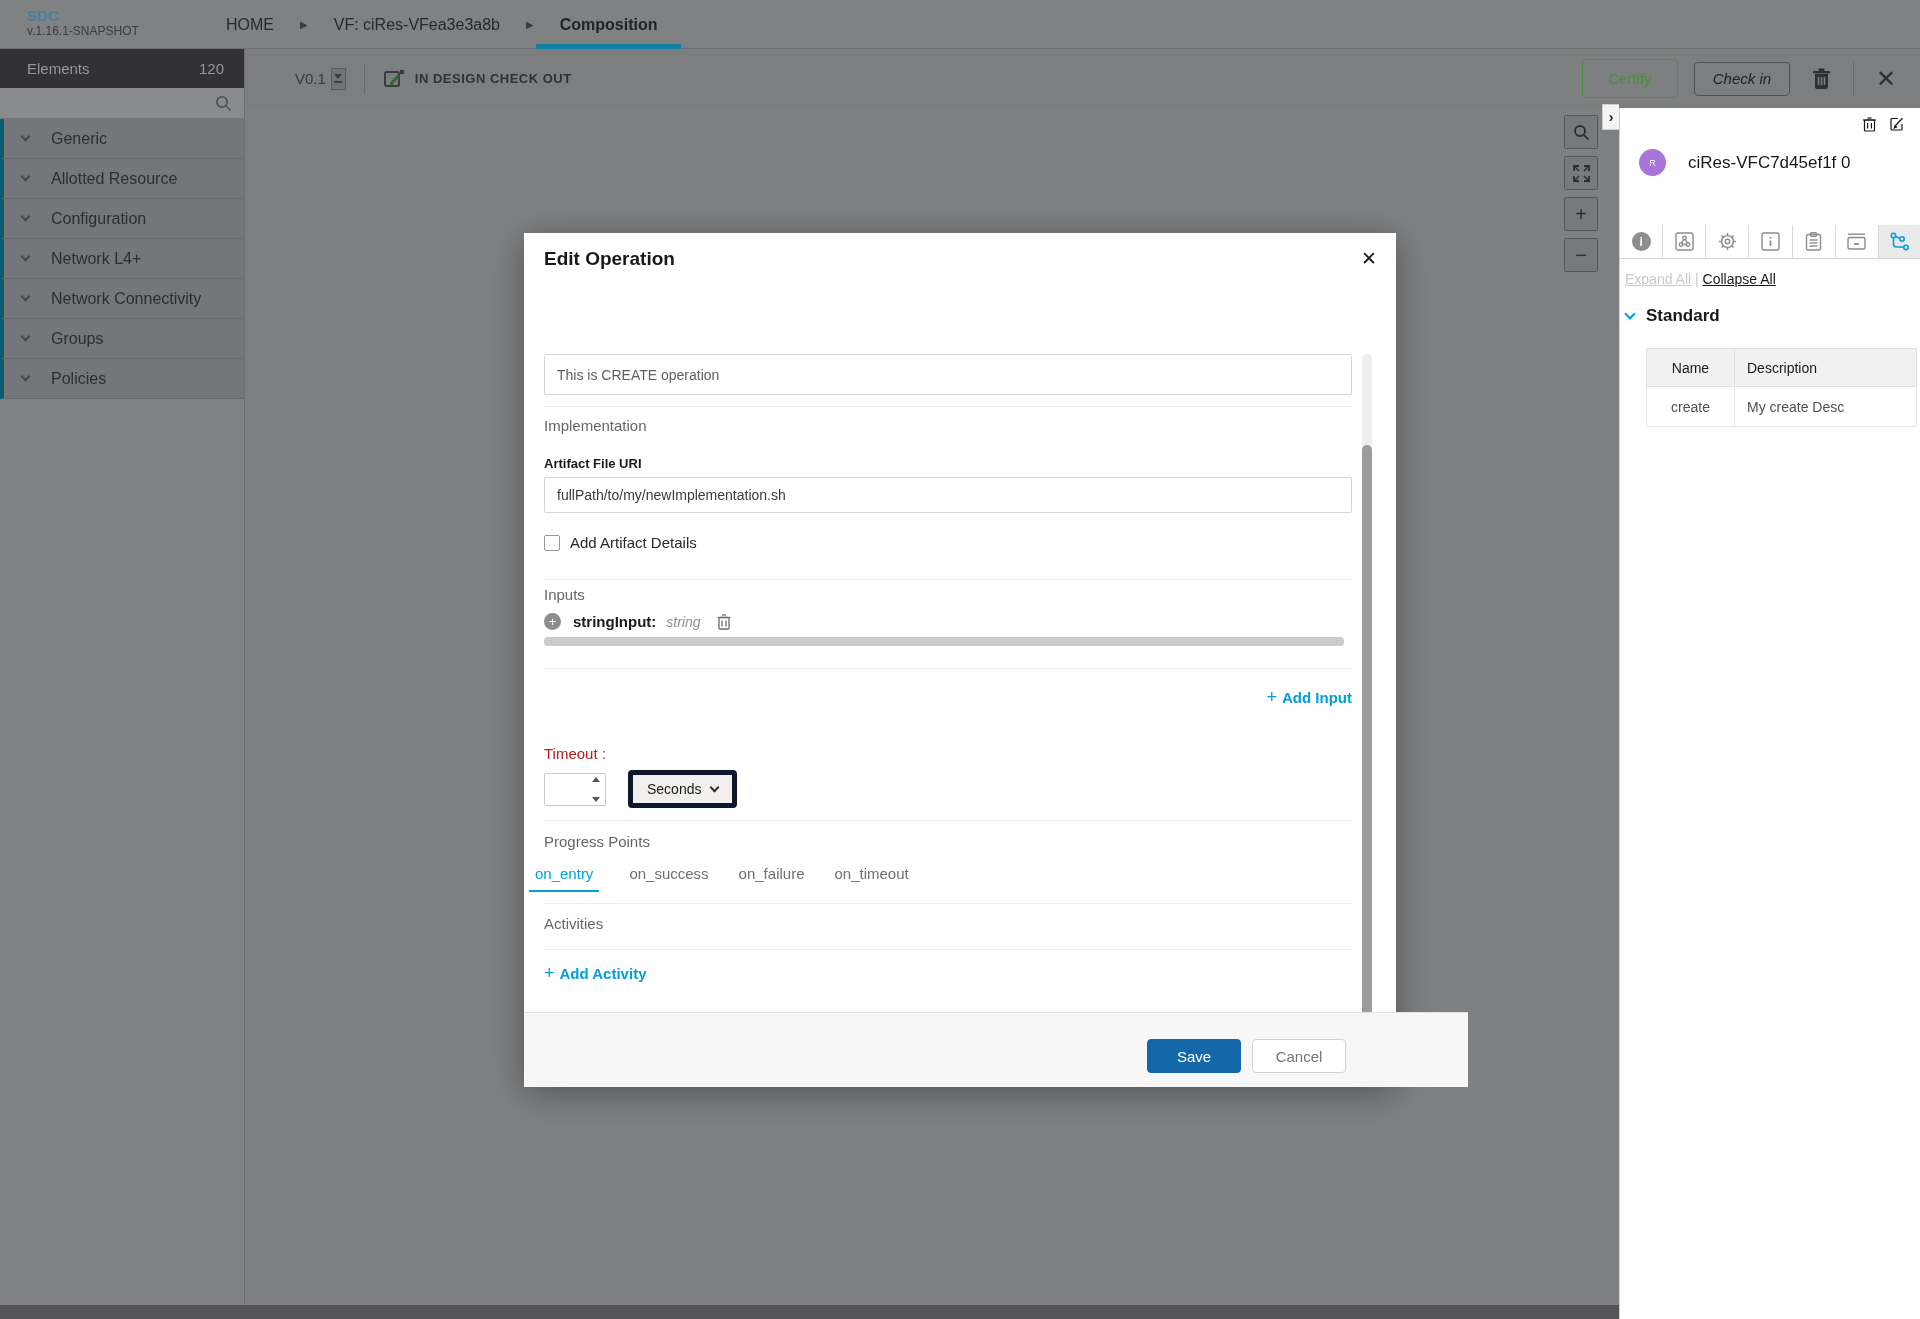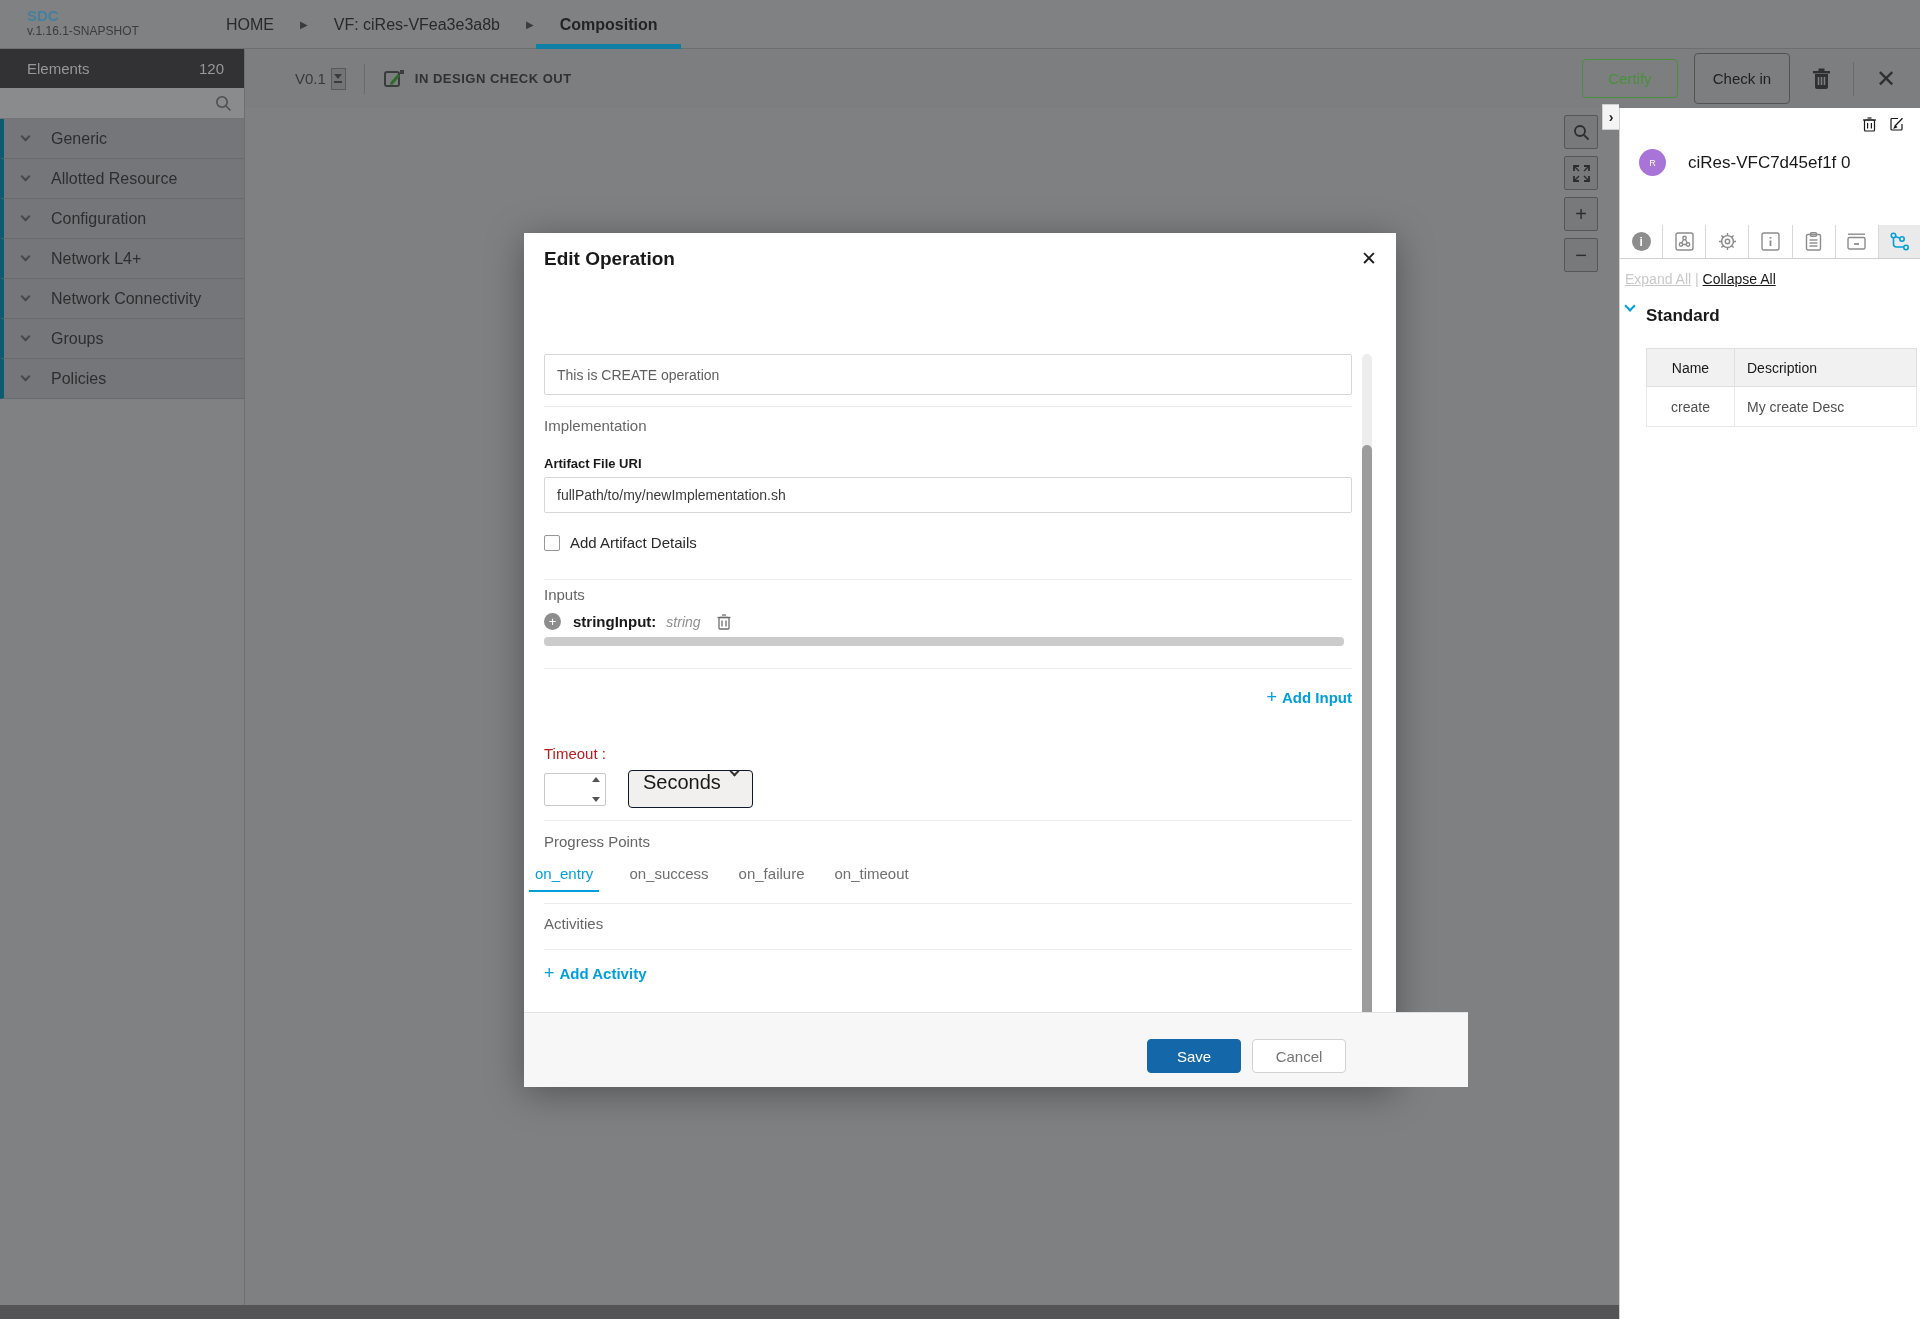--- a/index.html
+++ b/index.html
@@ -23,21 +23,21 @@
   .tb-left { position:absolute; left:50px; top:0; height:59px; display:flex; align-items:center; }
   .tb-version { font-size:15px; color:#38393b; }
   .version-dd { width:15px; height:22px; margin-left:5px; border:1px solid #58595b; background:#737477; display:flex; flex-direction:column; align-items:center; justify-content:center; }
   .version-dd .caret { width:0; height:0; border-left:4px solid transparent; border-right:4px solid transparent; border-top:5px solid #3a3b3d; }
   .version-dd .bar { width:8px; height:2px; background:#3a3b3d; margin-top:2px; }
   .tb-div { width:1px; height:30px; background:#68696b; margin:0 18px; }
   .state-icon { margin-right:10px; display:inline-flex; }
   .tb-state { font-size:13px; font-weight:bold; letter-spacing:.5px; color:#303134; }
   .tb-right { position:absolute; right:24px; top:0; height:59px; display:flex; align-items:center; }
   .btn-certify { width:96px; height:39px; border:1px solid #49903c; border-radius:4px; background:transparent; color:#49903c; font-size:15px; font-family:inherit; margin-right:16px; }
-  .btn-checkin { width:96px; height:51px; border:1px solid #525356; border-radius:4px; background:transparent; color:#202124; font-size:15px; font-family:inherit; margin-right:22px; }
+  .btn-checkin { width:96px; height:34px; border:1px solid #525356; border-radius:4px; background:transparent; color:#202124; font-size:15px; font-family:inherit; margin-right:22px;font-style:italic; }
   .tb-icon { color:#2f3032; display:inline-flex; align-items:center; }
   .tb-close { font-size:24px; color:#2f3032; line-height:20px; }
   .tb-div2 { width:1px; height:34px; background:#68696b; margin:0 22px; }
 
   .sidebar { position:absolute; left:0; top:49px; width:245px; height:1256px; background:#808183; border-right:1px solid #6d6e70; }
   .elements-header { height:39px; background:#323234; display:flex; align-items:center; justify-content:space-between; padding:0 20px 0 27px; }
   .elements-title, .elements-count { font-size:15px; color:#96979a; }
   .search-row { height:31px; background:#8a8b8d; border-bottom:1px solid #737477; display:flex; align-items:center; justify-content:flex-end; padding-right:12px; }
   .category { height:40px; background:#757679; border-bottom:1px solid #696a6d; border-left:4px solid #0b5c70; display:flex; align-items:center; padding-left:18px; }
   .category .chev { width:7px; height:7px; border-right:2px solid #47484a; border-bottom:2px solid #47484a; transform:rotate(45deg); margin-right:22px; margin-top:-4px; }
@@ -57,21 +57,21 @@
   .panel-title { margin-left:22px; font-size:17px; color:#191919; }
   .panel-tabs { position:absolute; left:0; top:117px; width:301px; height:34px; display:flex; border-bottom:1px solid #d0d0d0; }
   .ptab { flex:1; display:flex; align-items:center; justify-content:center; border-right:1px solid #d8d8d8; color:#8c8c8c; }
   .ptab:last-child { border-right:none; }
   .ptab.selected { background:#eaeaea; color:#009fdb; }
   .info-circle { width:19px; height:19px; border-radius:50%; background:#8d8d8d; color:#fff; font-size:12px; font-weight:bold; display:flex; align-items:center; justify-content:center; }
   .panel-links { position:absolute; left:5px; top:163px; font-size:14px; }
   .link-muted { color:#c9c9c9; text-decoration:underline; }
   .link-sep { color:#c9c9c9; }
   .link-dark { color:#191919; text-decoration:underline; }
-  .section-head { position:absolute; left:6px; top:198px; display:flex; }
+  .section-head { position:absolute; left:6px; top:198px; display:flex; align-items:center; }
   .section-chev { width:8px; height:8px; border-right:2px solid #009fdb; border-bottom:2px solid #009fdb; transform:rotate(45deg); margin-right:12px; margin-top:-4px; }
   .section-title { font-size:17px; font-weight:bold; color:#191919; }
   .std-table { position:absolute; left:26px; top:240px; width:271px; border-collapse:collapse; font-size:14px; }
   .std-table th { background:#f1f1f1; font-weight:normal; text-align:left; height:38px; padding:0 12px; color:#191919; border:1px solid #e0e0e0; }
   .std-table td { height:40px; padding:0 12px; color:#4f4f4f; border:1px solid #e8e8e8; background:#fff; }
   .std-table th:first-child, .std-table td:first-child { width:88px;text-align:center; }
 
   
   .modal { position:absolute; left:524px; top:233px; width:872px; height:854px; background:#fff; box-shadow:0 6px 35px rgba(0,0,0,.35); }
   .modal-header { position:relative; height:52px; }
@@ -91,21 +91,21 @@
   .param-name { font-size:15px; font-weight:bold; color:#191919; margin-right:10px; }
   .param-type { font-size:14px; font-style:italic; color:#8f8f8f; margin-right:16px; }
   .hscroll { background:#cbcbcb; border-radius:4px; }
   .link-btn { color:#009fdb; font-size:15px; font-weight:bold; display:inline-flex; align-items:center; }
   .link-btn .plus { font-size:18px; font-weight:normal; margin-right:5px; }
   .timeout-wrap { display:flex; align-items:flex-start; }
   .num-input { width:62px; height:33px; border:1px solid #c9c9c9; border-radius:2px; position:relative; background:#fff; }
   .spinner { position:absolute; right:3px; top:3px; bottom:3px; width:12px; display:flex; flex-direction:column; justify-content:space-between; align-items:center; }
   .spin-up { width:0;height:0;border-left:4px solid transparent;border-right:4px solid transparent;border-bottom:5px solid #555; }
   .spin-dn { width:0;height:0;border-left:4px solid transparent;border-right:4px solid transparent;border-top:5px solid #555; }
-  .unit-btn { margin-left:22px; height:38px; padding:0 14px; background:#f1f0ee; border:1px solid #0f172a; border-radius:4px; display:flex; align-items:flex-start; font-size:20px; color:#191919; margin-top:-3px; }
+  .unit-btn { margin-left:22px; height:38px; padding:0 14px; background:#f1f0ee; border:5px solid #0f172a; border-radius:4px; display:flex; align-items:center; font-size:14px; color:#191919; margin-top:-3px; }
   .unit-btn .chev { width:7px; height:7px; border-right:2px solid #333; border-bottom:2px solid #333; transform:rotate(45deg); margin-left:10px; margin-top:-3px; }
   .ptabs { display:flex; }
   .ptab-item { font-size:15px; color:#6f6f6f; margin-right:30px; padding-bottom:8px; }
   .ptab-item.active { color:#009fdb; border-bottom:2px solid #009fdb; padding-left:6px; padding-right:6px; margin-left:-3px; }
   .vtrack { position:absolute; left:838px; top:69px; width:10px; height:697px; background:#ededed; border-radius:5px; }
   .vthumb { position:absolute; left:838px; top:160px; width:10px; height:592px; background:#9c9c9c; border-radius:5px; }
   .modal-footer { position:absolute; left:0; top:779px; width:944px; height:75px; background:#f7f7f7; border-top:1px solid #e2e2e2; }
   .btn-save { position:absolute; left:623px; top:26px; width:94px; height:34px; background:#1467a8; border:1px solid #1467a8; border-radius:4px; color:#fff; font-size:15px; font-family:inherit; }
   .btn-cancel { position:absolute; left:728px; top:26px; width:94px; height:34px; background:#fff; border:1px solid #d2d2d2; border-radius:4px; color:#757575; font-size:15px; font-family:inherit; }
   svg { display:block; }

